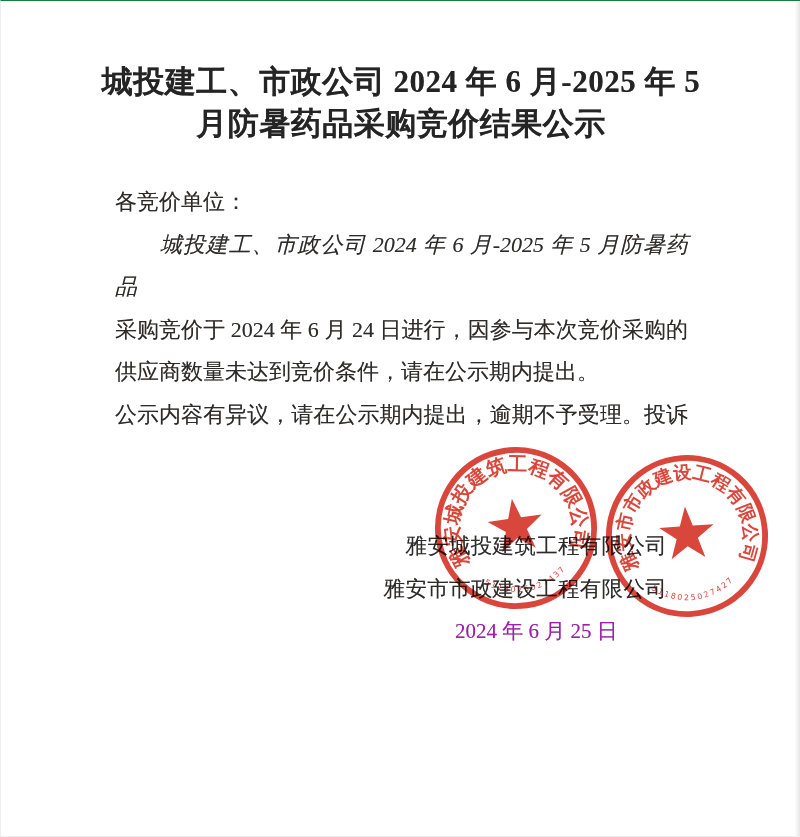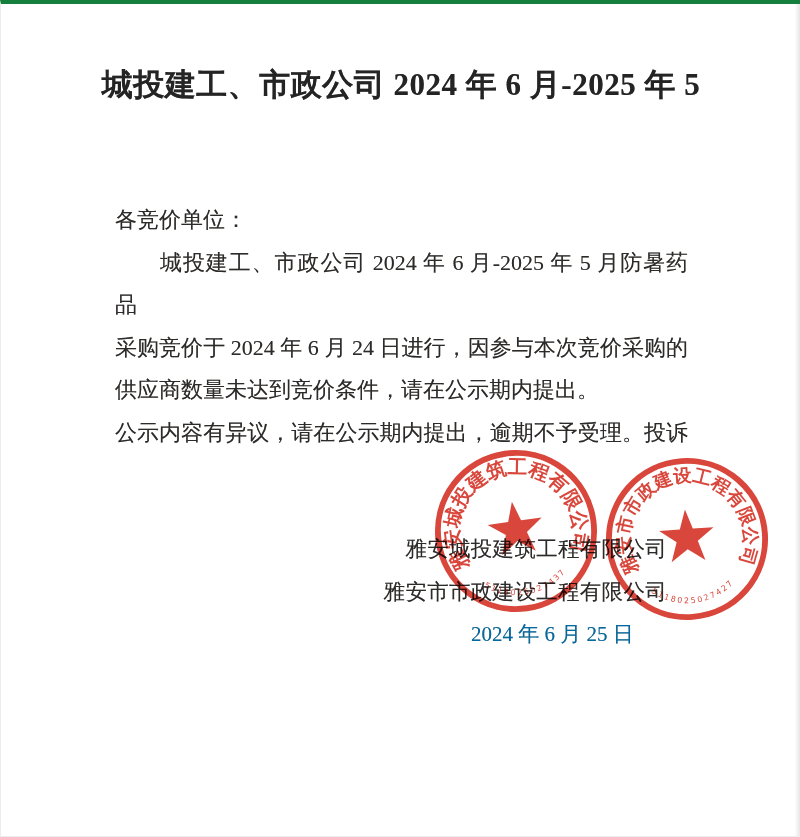--- a/index.html
+++ b/index.html
@@ -5,74 +5,74 @@
   html,body{margin:0;padding:0;background:#ffffff;}
   .page{
     position:relative;
     width:800px;height:837px;
     background:#ffffff;
     overflow:hidden;
     font-family:"Liberation Serif","DejaVu Serif",serif;
     color:#2d2b29;
     box-sizing:border-box;
     border-left:1px solid #ececec;
-    border-top:4px solid #15803d;
+    border-top:1px solid #15803d;
     border-bottom:1px solid #eeeeee;
   }
   .page::after{ 
     content:"";position:absolute;top:0;right:0;width:5px;height:100%;
     background:linear-gradient(to right,#fdfdfd,#e6e6e6);
   }
   .title{
     position:absolute;top:60px;left:0;width:800px;
     text-align:center;
     font-size:31px;font-weight:bold;color:#242424;
     line-height:42px;letter-spacing:0.5px;
     text-shadow:0 0 0.5px rgba(0,0,0,.45);
   }
   .body-block{
-    position:absolute;top:195px;left:114px;width:573px;
+    position:absolute;top:180px;left:114px;width:573px;
     font-size:22px;line-height:42.5px;color:#2d2b29;
     text-shadow:0 0 0.4px rgba(0,0,0,.35);
   }
   .bl{width:573px;}
-  .ind{text-indent:45px;}
+  .ind{text-indent:45px;font-style:italic;}
   .just{text-align:justify;text-align-last:justify;}
   .sig-companies{
     position:absolute;top:524px;right:133px;width:400px;
     text-align:right;
     font-size:21.5px;line-height:42.5px;color:#2d2b29;
     letter-spacing:0.3px;
     text-shadow:0 0 0.4px rgba(0,0,0,.35);
     z-index:1;
   }
   .sig-date{
     position:absolute;top:609px;left:454px;
-    font-size:21px;line-height:42.5px;color:#0369a1;
+    font-size:21px;line-height:42.5px;color:#a21caf;
     text-shadow:0 0 0.4px rgba(0,0,0,.35);
     z-index:1;
-    margin-left:16px;
   }
   .seal{
     position:absolute;width:168px;height:168px;
     mix-blend-mode:multiply;opacity:.93;
     z-index:2;pointer-events:none;
   }
   .seal-left{left:431px;top:443px;transform:rotate(-8deg);}
   .seal-right{left:602px;top:451px;transform:rotate(-4deg);}
   .seal-company-text{font-family:"Liberation Serif","DejaVu Serif",serif;font-weight:bold;}
   .seal-digits-text{font-family:"DejaVu Sans","Liberation Sans",sans-serif;}
 </style>
 </head>
 <body>
 
 <div class="page">
 
   <div class="title">
     <div>城投建工、市政公司 2024 年 6 月-2025 年 5</div>
+    <div>月防暑药品采购竞价结果公示</div>
   </div>
 
   <div class="body-block">
     <div class="bl">各竞价单位：</div>
     <div class="bl ind just">城投建工、市政公司 2024 年 6 月-2025 年 5 月防暑药品</div>
     <div class="bl just">采购竞价于 2024 年 6 月 24 日进行，因参与本次竞价采购的</div>
     <div class="bl">供应商数量未达到竞价条件，请在公示期内提出。</div>
     <div class="bl just">公示内容有异议，请在公示期内提出，逾期不予受理。投诉</div>
   </div>
 

